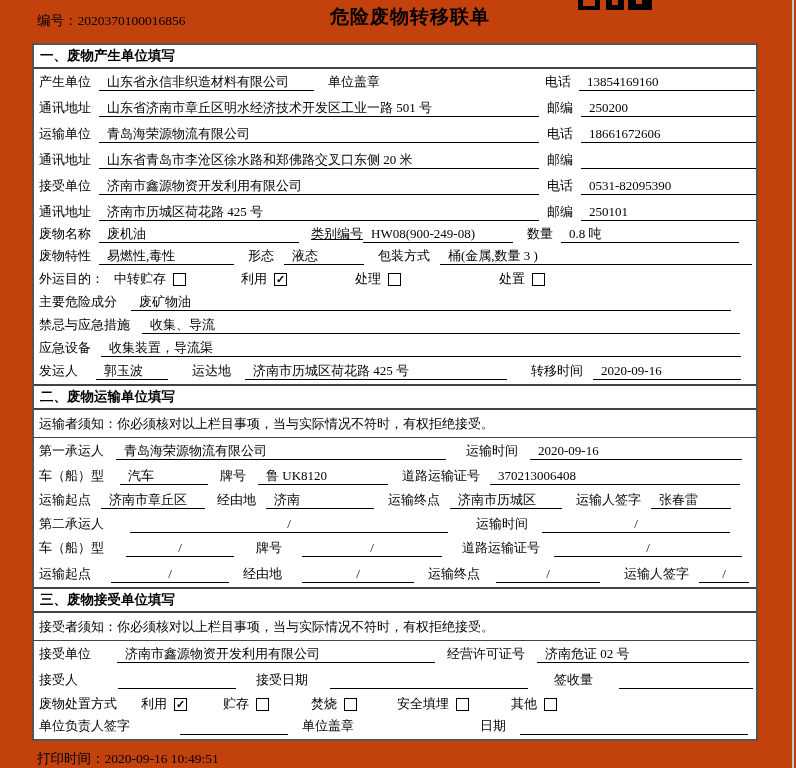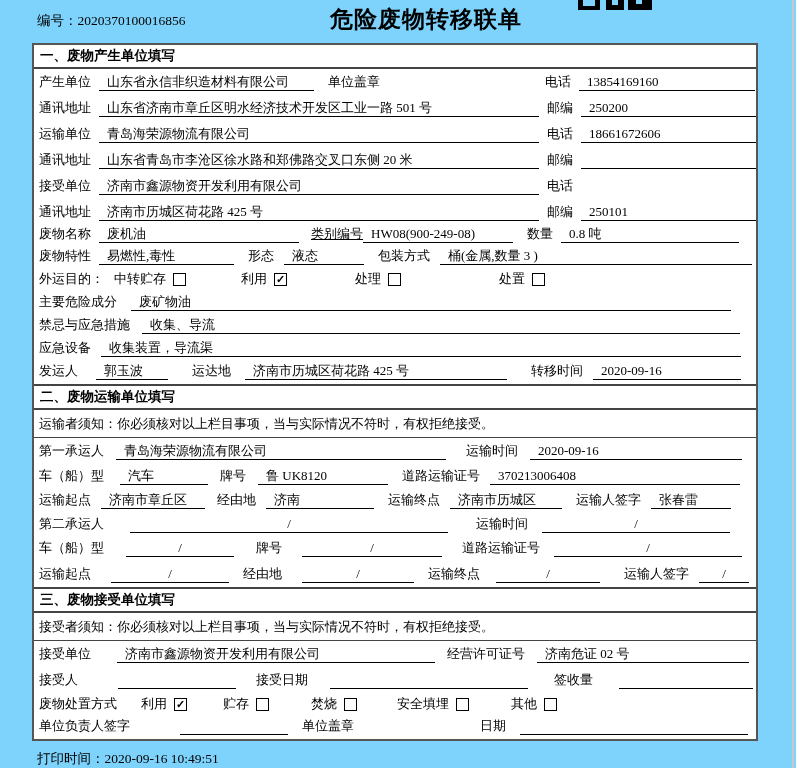--- a/index.html
+++ b/index.html
@@ -1,21 +1,21 @@
 <!DOCTYPE html>
 <html><head>
 <meta charset="utf-8">
 <style>
   * { margin:0; padding:0; box-sizing:border-box; }
   html,body { width:796px; height:768px; background:#fff; overflow:hidden;
     font-family:"Liberation Serif","DejaVu Serif",serif; color:#000; }
-  #stage { position:relative; width:796px; height:768px; background:#7dd3fc; }
+  #stage { position:relative; width:796px; height:768px; background:#c2410c; }
 
   .serial { position:absolute; left:37px; top:12px; font-size:13.5px; white-space:nowrap; }
-  .title  { position:absolute; left:330px; top:4px; font-size:23px; font-weight:bold;
+  .title  { position:absolute; left:330px; top:4px; font-size:19px; font-weight:bold;
             letter-spacing:1px; white-space:nowrap; }
 
   
   .qr { position:absolute; left:578px; top:0; width:76px; height:10px; }
   .qr div { position:absolute; background:#000; }
 
   .page-edge { position:absolute; right:2px; top:0; width:2px; height:768px; background:#c8c8c8; }
 
   .tbl { position:absolute; left:32px; top:43px; width:726px; border:2px solid #555; background:#fff; }
 
@@ -85,20 +85,21 @@
       <div class="row" style="height: 26px;">
         <span class="lbl">通讯地址</span>
         <span class="fld" style="width: 440px; margin-left: 8px;">山东省青岛市李沧区徐水路和郑佛路交叉口东侧 20 米</span>
         <span class="lbl" style="margin-left: 8px;">邮编</span>
         <span class="fld" style="width: 176px; margin-left: 8px;"></span>
       </div>
       <div class="row" style="height: 26px;">
         <span class="lbl">接受单位</span>
         <span class="fld" style="width: 440px; margin-left: 8px;">济南市鑫源物资开发利用有限公司</span>
         <span class="lbl" style="margin-left: 8px;">电话</span>
+        <span class="fld" style="width: 176px; margin-left: 8px;">0531-82095390</span>
       </div>
       <div class="row" style="height: 26px;">
         <span class="lbl">通讯地址</span>
         <span class="fld" style="width: 440px; margin-left: 8px;">济南市历城区荷花路 425 号</span>
         <span class="lbl" style="margin-left: 8px;">邮编</span>
         <span class="fld" style="width: 176px; margin-left: 8px;">250101</span>
       </div>
       <div class="row" style="height: 22px;">
         <span class="lbl">废物名称</span>
         <span class="fld" style="width: 200px; margin-left: 8px;">废机油</span>

